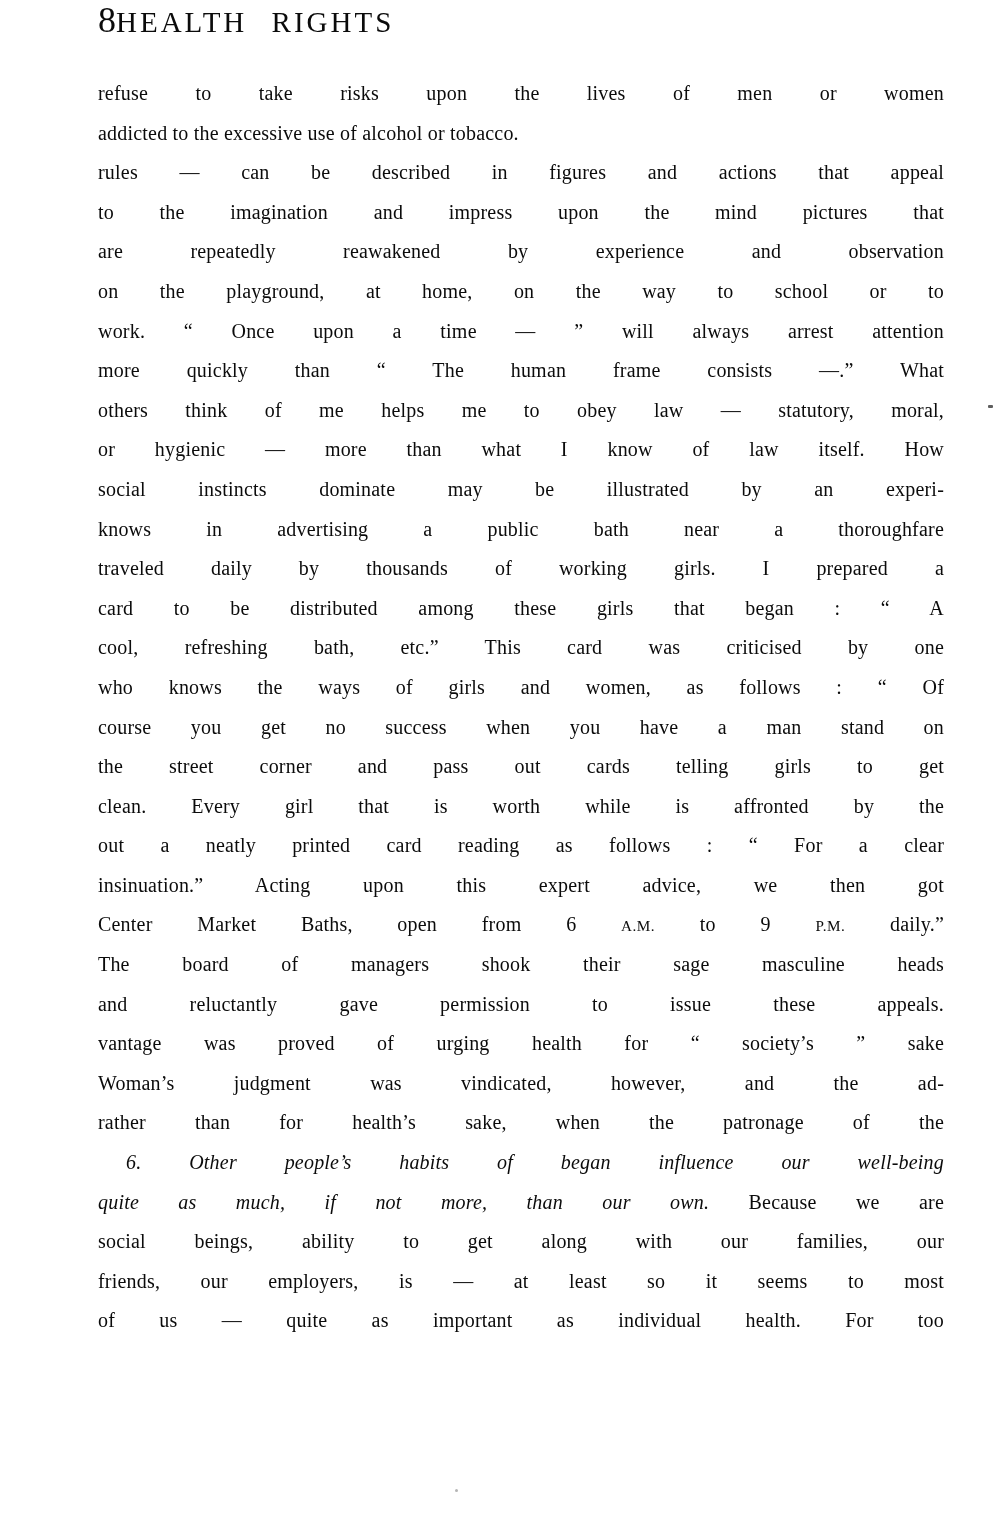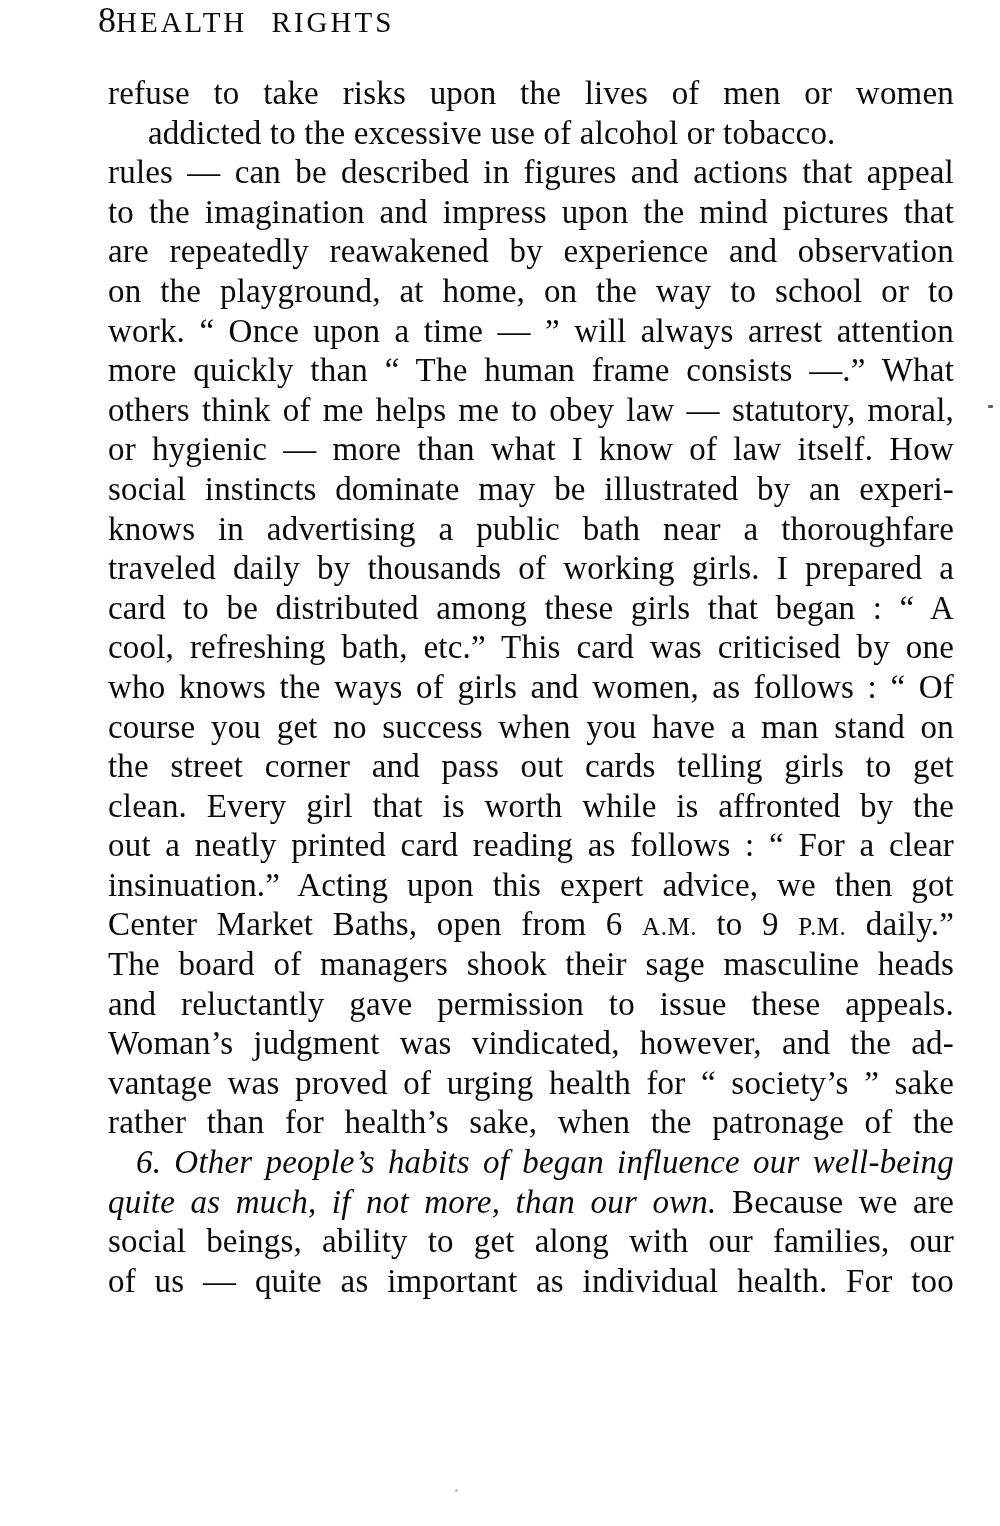--- a/index.html
+++ b/index.html
@@ -40,38 +40,37 @@
     text-indent: 18px;
     font-size: 29px;
     line-height: 30px;
     letter-spacing: 3px;
     word-spacing: 14px;
     color: #0b0b0b;
   }
   
   #body-text {
     position: absolute;
-    left: 108px;
+    left: 98px;
     top: 74px;
     width: 846px;
-    font-size: 33px;
+    font-size: 20px;
   }
   .line {
     height: 39.6px;
     line-height: 39.6px;
     text-align: justify;
     text-align-last: justify;
     white-space: normal;
     overflow: visible;
     letter-spacing: 0.2px;
   }
   .line.left {
     text-align: left;
     text-align-last: left;
-    margin-left: 40px;
   }
   .line.indent {
     padding-left: 28px;
     box-sizing: border-box;
   }
   .it {
     font-style: italic;
   }
   .sc {
     font-size: 0.76em;
@@ -128,25 +127,26 @@
       <div class="line"><span>cool, refreshing bath, etc.” This card was criticised by one</span></div>
       <div class="line"><span>who knows the ways of girls and women, as follows : “ Of</span></div>
       <div class="line"><span>course you get no success when you have a man stand on</span></div>
       <div class="line"><span>the street corner and pass out cards telling girls to get</span></div>
       <div class="line"><span>clean. Every girl that is worth while is affronted by the</span></div>
       <div class="line"><span>out a neatly printed card reading as follows : “ For a clear</span></div>
       <div class="line"><span>insinuation.” Acting upon this expert advice, we then got</span></div>
       <div class="line"><span>Center Market Baths, open from 6 </span><span class="sc">A.M.</span><span> to 9 </span><span class="sc">P.M.</span><span> daily.”</span></div>
       <div class="line"><span>The board of managers shook their sage masculine heads</span></div>
       <div class="line"><span>and reluctantly gave permission to issue these appeals.</span></div>
+      <div class="line"><span>vantage was proved of urging health for “ society’s ” sake</span></div>
       <div class="line"><span>Woman’s judgment was vindicated, however, and the ad-</span></div>
-      <div class="line"><span>vantage was proved of urging health for “ society’s ” sake</span></div>
       <div class="line"><span>rather than for health’s sake, when the patronage of the</span></div>
       <div class="line indent"><span class="it">6. </span><span class="it">Other people’s habits of began influence our well-being</span></div>
       <div class="line"><span class="it">quite as much, if not more, than our own.</span><span> Because we are</span></div>
       <div class="line"><span>social beings, ability to get along with our families, our</span></div>
+      <div class="line"><span>friends, our employers, is — at least so it seems to most</span></div>
       <div class="line"><span>of us — quite as important as individual health. For too</span></div>
     </div>
 
   <div id="speck-right-margin" class="speck"></div>
   <div id="speck-bottom" class="speck"></div>
 
 </div>
 
 </body></html>

